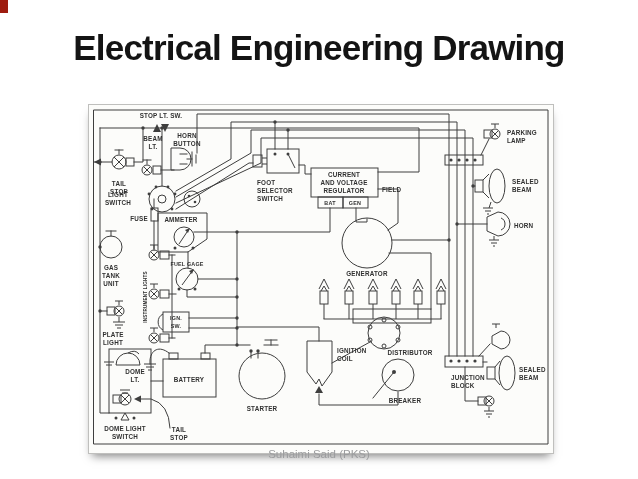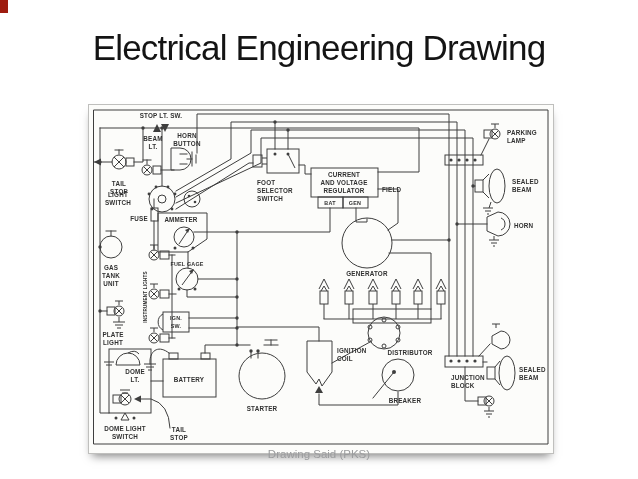--- a/index.html
+++ b/index.html
@@ -1,19 +1,19 @@
 <!DOCTYPE html>
 <html><head>
 <meta charset="utf-8">
 <style>
   html,body{margin:0;padding:0;width:638px;height:479px;background:#ffffff;overflow:hidden;
     font-family:"Liberation Sans",sans-serif;position:relative}
   .corner-accent{position:absolute;left:0;top:0;width:8px;height:13px;background:#9e1c0f}
   .slide-title{position:absolute;left:0;right:0;top:28px;margin:0;text-align:center;
-    font-size:35px;font-weight:400;letter-spacing:-0.8px;color:#141414;
+    font-size:35px;font-weight:700;letter-spacing:-0.8px;color:#141414;
     font-family:"Liberation Sans",sans-serif}
   .diagram{position:absolute;left:88px;top:104px;width:464px;height:348px;background:#fcfcfa;
     border:1px solid #bfbfbd;box-shadow:0 6px 9px -4px rgba(0,0,0,.5)}
   .diagram svg{display:block;width:100%;height:100%}
   .footer{position:absolute;left:0;right:0;top:448px;text-align:center;font-size:11.5px;color:#9b9c9e}
   
   .w path{fill:none;stroke:#3e3e3e;stroke-width:1;stroke-linecap:square}
   .c path,.c rect,.c circle,.c ellipse,.c polygon.o{fill:none;stroke:#3e3e3e;stroke-width:1}
   .c polygon.f,.d polygon{fill:#3e3e3e;stroke:none}
   .d circle{fill:#3e3e3e;stroke:none}
@@ -350,14 +350,14 @@
         <text class="t6 st" x="511" y="191">BEAM</text>
         <text class="t6 st" x="513" y="227">HORN</text>
         <text class="t6 st" x="450" y="379">JUNCTION</text>
         <text class="t6 st" x="450" y="387">BLOCK</text>
         <text class="t6 st" x="518" y="371">SEALED</text>
         <text class="t6 st" x="518" y="379">BEAM</text>
       </g>
     </svg>
   </div>
 
-  <div class="footer">Drawing Said (PKS)</div>
+  <div class="footer">Suhaimi Said (PKS)</div>
 </div>
 
 </body></html>

